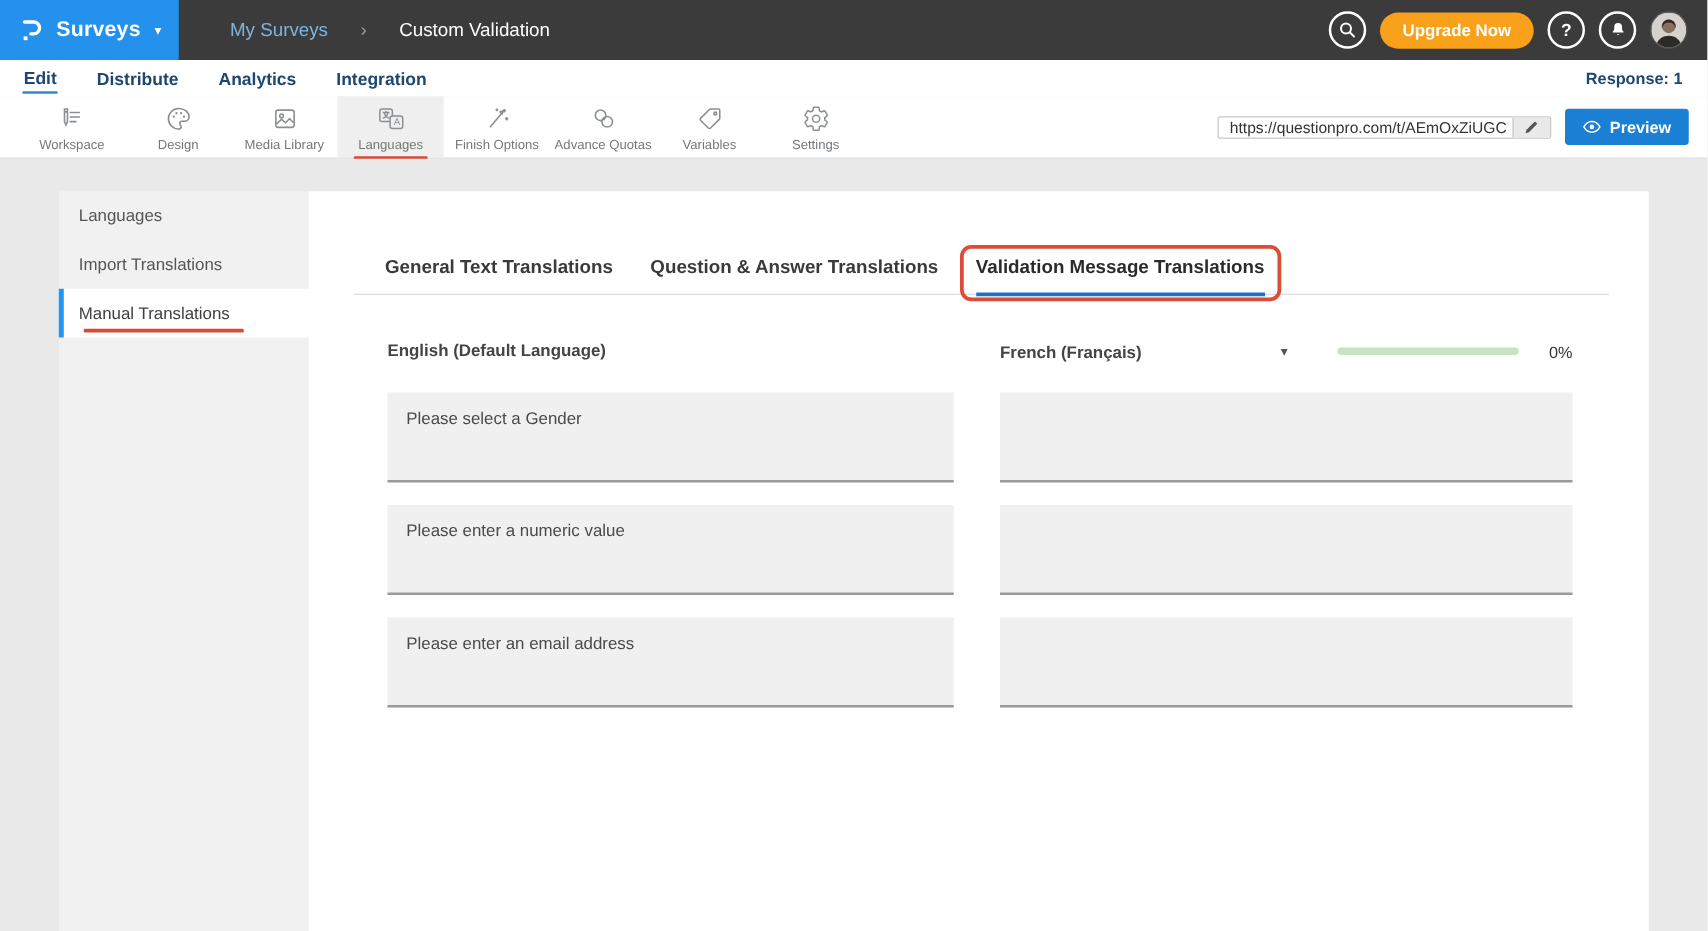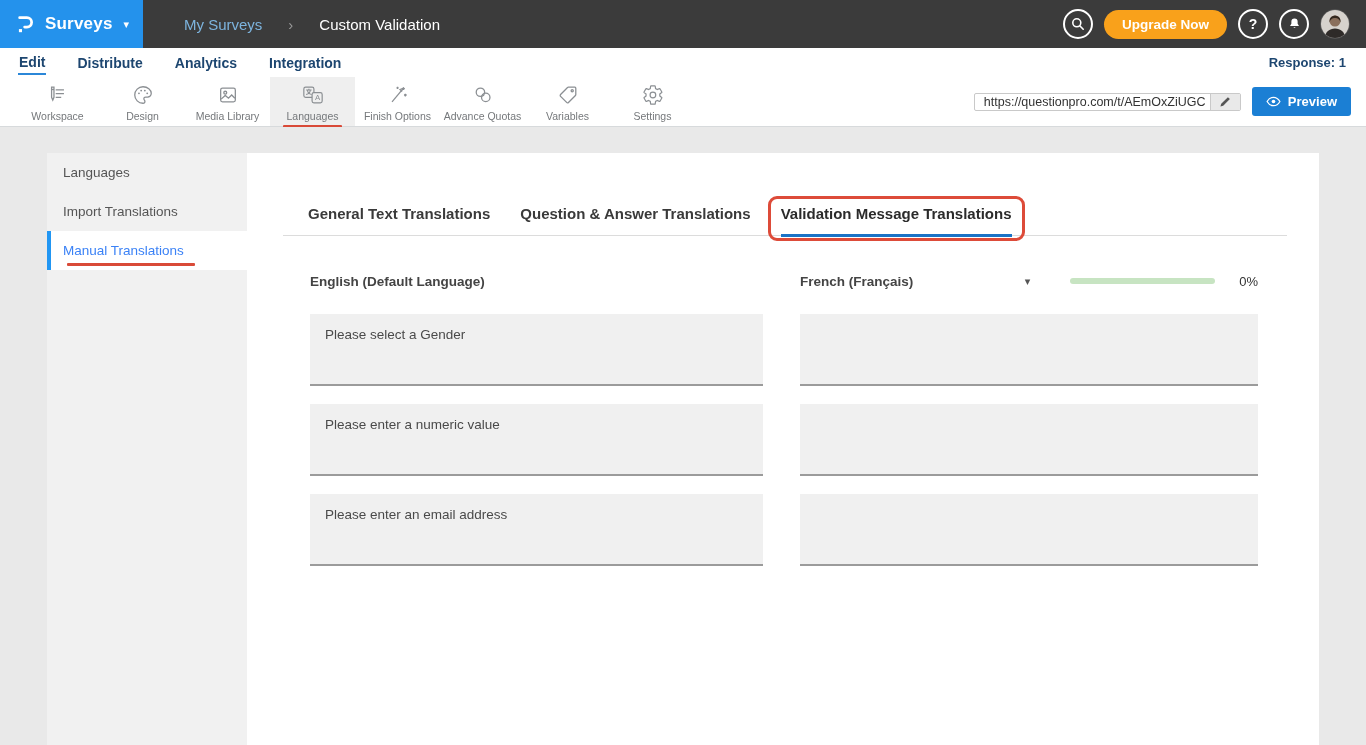--- a/index.html
+++ b/index.html
@@ -37,21 +37,21 @@
   .toolbar-right { position:absolute; right:15px; top:10px; display:flex; gap:11px; align-items:center; }
   .url-box { width:267px; height:18px; border:1px solid #c9c9c9; border-radius:2px; display:flex; background:#fff; overflow:hidden; }
   .url-text { flex:1; font-size:12.5px; color:#333; padding:0 9px; display:flex; align-items:center; white-space:nowrap; overflow:hidden; }
   .url-edit { width:30px; background:#e9e9e9; border-left:1px solid #c9c9c9; display:flex; align-items:center; justify-content:center; cursor:pointer; }
   .preview-btn { height:29px; background:#1b7fd4; border:none; border-radius:3px; color:#fff; font-size:13px; font-weight:700; padding:0 14px; display:flex; align-items:center; gap:7px; cursor:pointer; font-family:inherit; }
 
   
   .main { position:absolute; top:127px; left:0; right:0; bottom:0; background:#e9e9e9; }
   .sidebar { position:absolute; left:47px; top:26px; width:200px; bottom:0; background:#f1f1f1; }
   .side-item { height:39px; display:flex; align-items:center; padding-left:16px; font-size:13.5px; color:#555; cursor:pointer; position:relative; }
-  .side-item.active { background:#fff; border-left:4px solid #2196f3; padding-left:12px; color:#3b82f6; }
+  .side-item.active { background:#fff; border-left:4px solid #2196f3; padding-left:12px; color:#404040; }
   .ann-side { left:16px; bottom:4px; width:128px; height:3px; }
   .content { position:absolute; left:247px; top:26px; right:47px; bottom:0; background:#fff; }
 
   
   .tabs-row { margin:52px 32px 0 36px; border-bottom:1px solid #dcdcdc; display:flex; gap:30px; padding-left:25px; }
   .tab { font-size:15px; font-weight:700; color:#3a3a3a; padding-bottom:12px; cursor:pointer; position:relative; }
   .tab.active { color:#2b2b2b; border-bottom:3px solid #1a73c6; margin-bottom:-2px; }
   .ann-ring { position:absolute; top:-9px; left:-13px; right:-13px; bottom:-7px; border:3px solid #dd4b39; border-radius:9px; pointer-events:none; }
 
   

